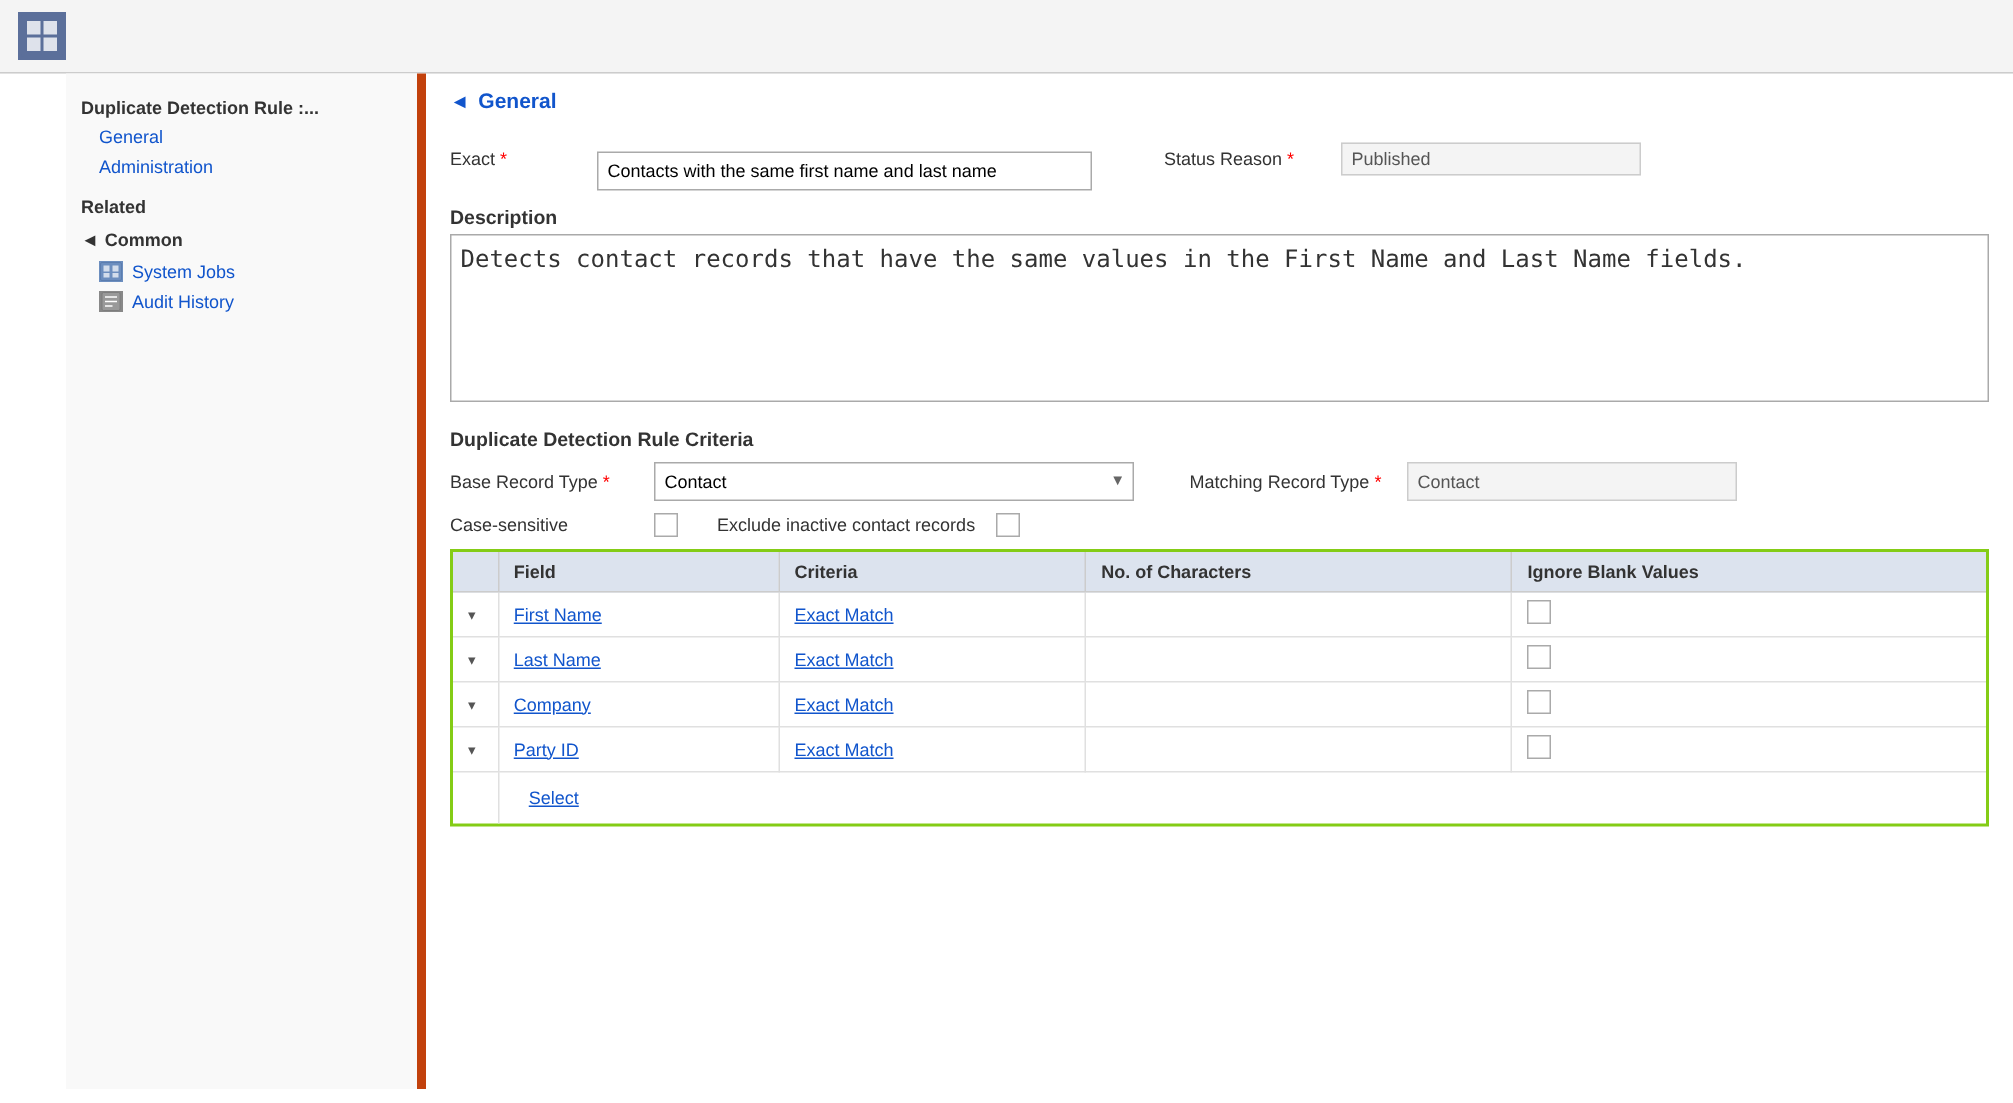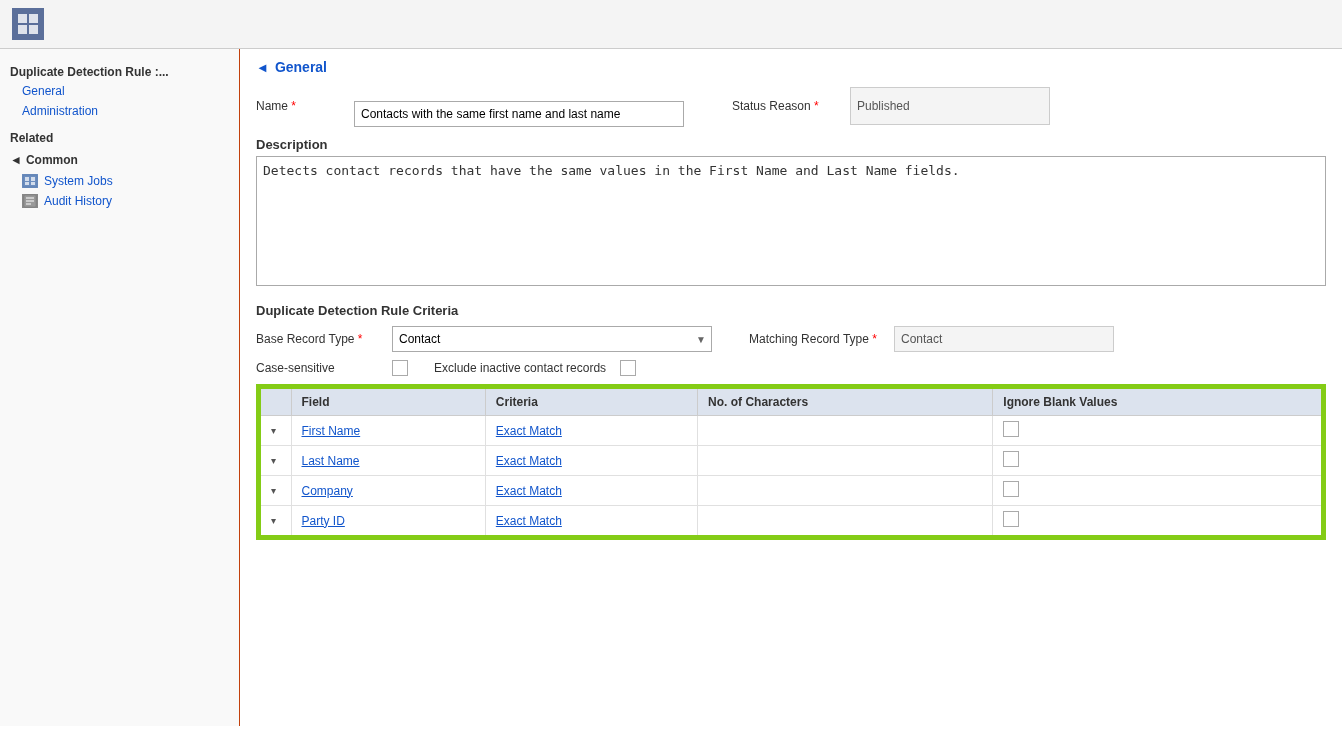--- a/index.html
+++ b/index.html
@@ -10,58 +10,58 @@
       border-bottom: 1px solid #ccc; background: #f4f4f4;
     }
     .header-icon { width: 32px; height: 32px; background: #5b6f9a; display: inline-block; margin-right: 8px; flex-shrink: 0; }
     .header-title-area { display: flex; flex-direction: column; }
     .header-subtitle { font-size: 11px; color: #555; }
     .header-title { font-size: 15px; font-weight: bold; color: #1f3864; }
 
     .main-layout { display: flex; height: calc(100vh - 58px); }
 
     .sidebar {
-      width: 240px; min-width: 180px; border-right: 1px solid #c2410c;
-      background: #f9f9f9; padding: 10px 0; flex-shrink: 0;
+      width: 240px; min-width: 180px; border-right: 6px solid #c2410c;
+      background: #f9f9f9; padding: 10px 0; flex-shrink: 0; margin-left: 44px;
     }
     .sidebar-section-title { font-size: 12px; font-weight: bold; color: #333; padding: 6px 10px 2px 10px; }
     .sidebar-item { padding: 3px 10px 3px 22px; color: #1155cc; cursor: pointer; font-size: 12px; }
     .sidebar-related-label { font-size: 12px; font-weight: bold; padding: 10px 10px 4px 10px; color: #333; }
     .sidebar-common-header { font-size: 12px; font-weight: bold; padding: 4px 10px; color: #333; display: flex; align-items: center; gap: 4px; }
     .sidebar-common-item { display: flex; align-items: center; gap: 6px; padding: 3px 10px 3px 22px; color: #1155cc; cursor: pointer; font-size: 12px; }
     .small-icon { display: inline-block; width: 16px; height: 14px; background: #6c8ebf; flex-shrink: 0; }
     .small-icon-audit { display: inline-block; width: 16px; height: 14px; background: #888; flex-shrink: 0; }
 
     .content-area { flex: 1; overflow-y: auto; padding: 10px 16px; }
 
     .section-header { display: flex; align-items: center; gap: 6px; margin-bottom: 10px; }
     .section-header-triangle { color: #1155cc; font-size: 13px; }
     .section-header-text { font-size: 14px; font-weight: bold; color: #1155cc; }
 
     .form-row { display: flex; align-items: center; margin-bottom: 10px; gap: 8px; }
     .form-label { font-size: 12px; color: #333; min-width: 90px; }
     .required-star { color: red; }
     .form-input { border: 1px solid #aaa; padding: 3px 6px; font-size: 12px; background: #fff; height: 26px; margin-top: 16px; }
     .form-input-wide { width: 330px; }
-    .status-reason-input { width: 200px; background: #f4f4f4; border: 1px solid #ccc; color: #555; padding: 3px 6px; font-size: 12px; height: 38px; }
+    .status-reason-input { width: 200px; background: #f4f4f4; border: 1px solid #ccc; color: #555; padding: 3px 6px; font-size: 12px; height: 22px; }
 
     .description-label { font-size: 13px; font-weight: bold; margin: 8px 0 4px 0; }
-    .description-textarea { width: 100%; height: 130px; border: 1px solid #aaa; padding: 6px; font-size: 13px; resize: none; color: #333; background: #fff; }
+    .description-textarea { width: 100%; height: 112px; border: 1px solid #aaa; padding: 6px; font-size: 16px; resize: none; color: #333; background: #fff; }
 
     .criteria-section-title { font-size: 13px; font-weight: bold; margin: 14px 0 8px 0; }
 
     .criteria-row { display: flex; align-items: center; margin-bottom: 8px; gap: 6px; }
     .criteria-label { font-size: 12px; color: #333; min-width: 130px; }
     .criteria-select-wrap { position: relative; display: inline-block; }
     .criteria-select { border: 1px solid #aaa; padding: 3px 24px 3px 6px; font-size: 12px; background: #fff; height: 26px; width: 320px; appearance: none; }
     .criteria-select-arrow { position: absolute; right: 6px; top: 50%; transform: translateY(-50%); font-size: 10px; color: #666; pointer-events: none; }
     .criteria-input-readonly { border: 1px solid #ccc; padding: 3px 6px; font-size: 12px; background: #f4f4f4; color: #555; height: 26px; width: 220px; }
     .checkbox-cell { width: 16px; height: 16px; border: 1px solid #aaa; background: #fff; display: inline-block; }
 
-    .table-container { border: 5px solid #84cc16; margin-top: 6px; width: 100%; }
+    .table-container { border: 2px solid #84cc16; margin-top: 6px; width: 100%; }
     table { width: 100%; border-collapse: collapse; }
     thead tr { background: #dce3ee; }
     th { font-size: 12px; font-weight: bold; color: #333; padding: 6px 10px; text-align: left; border-bottom: 1px solid #ccc; border-right: 1px solid #ccc; }
     th:last-child { border-right: none; }
     td { font-size: 12px; padding: 5px 10px; border-bottom: 1px solid #e0e0e0; border-right: 1px solid #e0e0e0; vertical-align: middle; }
     td:last-child { border-right: none; }
     tr:last-child td { border-bottom: none; }
     .link-cell { color: #1155cc; cursor: pointer; text-decoration: underline; }
     .chevron-cell { color: #555; font-size: 10px; padding-right: 4px; }
 
@@ -126,21 +126,21 @@
 
     
     <div class="section-header">
       <span class="section-header-triangle">◄</span>
       <span class="section-header-text">General</span>
     </div>
 
     
     <div class="form-row">
       <span class="form-label">
-        <span>Name</span>
+        <span>Exact</span>
         <span class="required-star"> *</span>
       </span>
       <input class="form-input form-input-wide" type="text" value="Contacts with the same first name and last name" style="">
       <span class="form-label" style="min-width:110px; margin-left:40px;">
         <span>Status Reason</span>
         <span class="required-star"> *</span>
       </span>
       <input class="status-reason-input" type="text" readonly="" value="Published" style="">
     </div>
 
@@ -212,18 +212,24 @@
     <td></td>
     <td><span class="checkbox-cell"></span></td>
   </tr>
             <tr>
     <td class="chevron-cell">▾</td>
     <td><a class="link-cell">Party ID</a></td>
     <td><a class="link-cell">Exact Match</a></td>
     <td></td>
     <td><span class="checkbox-cell"></span></td>
   </tr>
+            <tr>
+  <td></td>
+  <td colspan="4">
+    <a class="select-link">Select</a>
+  </td>
+</tr>
           </tbody>
       </table>
     </div>
 
   </div>
 </div>
 
 </body></html>

